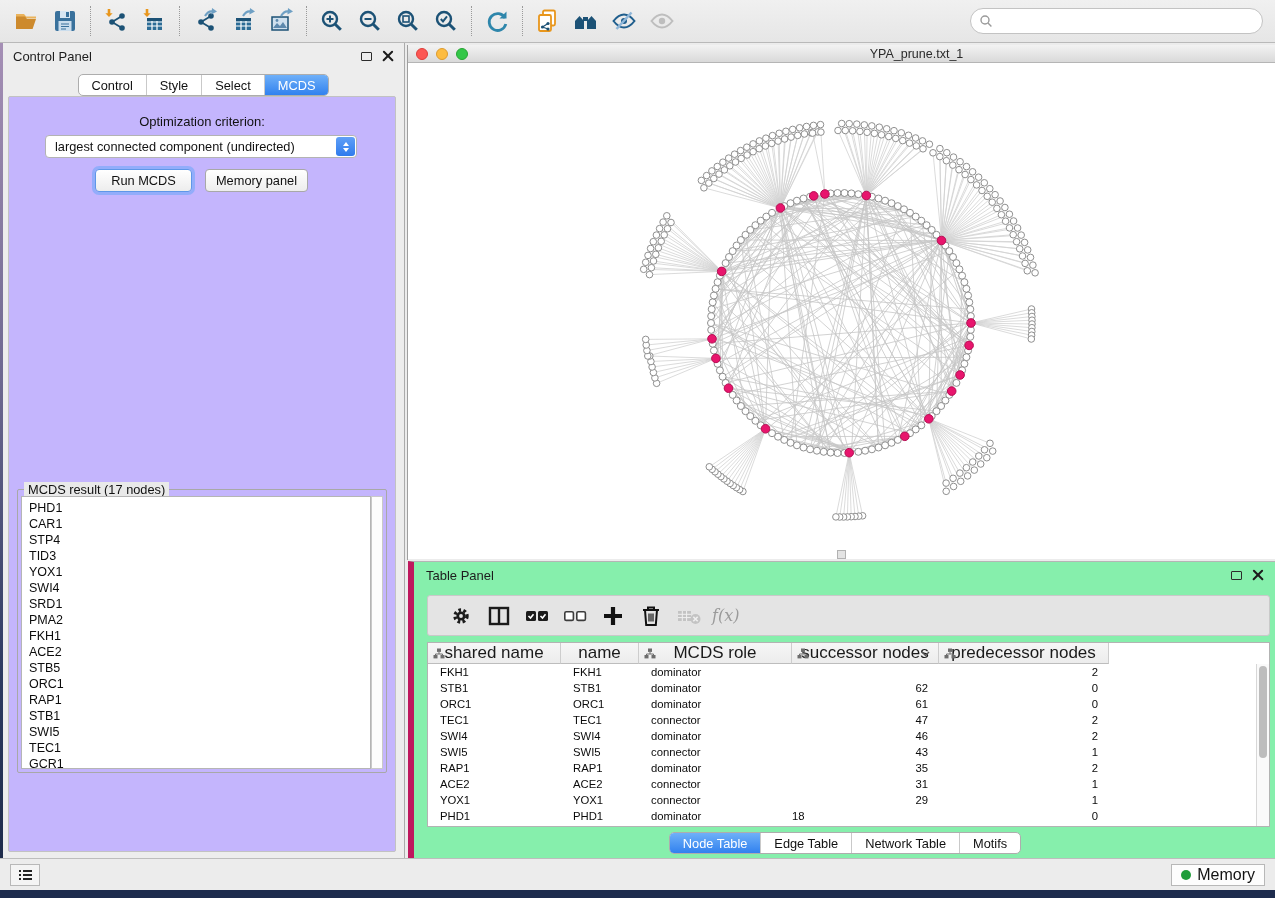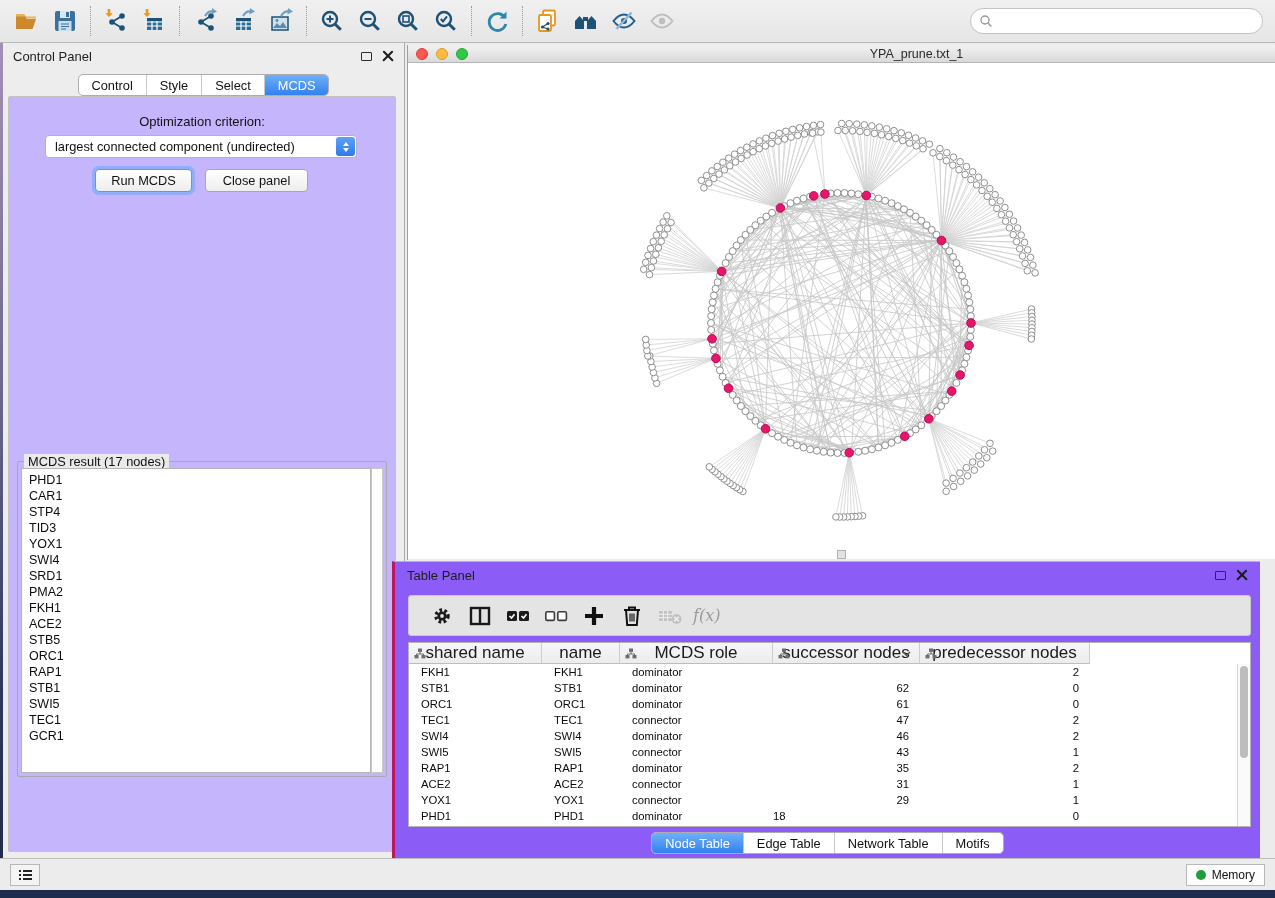--- a/index.html
+++ b/index.html
@@ -45,41 +45,41 @@
     border:1px solid #b3b3b3; border-radius:4px; font-size:12.8px; line-height:21px; padding-left:9px; color:#111; }
   .select .spin { position:absolute; right:1px; top:1px; width:19px; height:19px; border-radius:3px;
     background:linear-gradient(#5f9ff7,#2f7bed); display:flex; flex-direction:column; align-items:center; justify-content:center; gap:2px; }
   .select .spin .up, .select .spin .dn { width:0; height:0; border-left:3.5px solid transparent; border-right:3.5px solid transparent; }
   .select .spin .up { border-bottom:4px solid #fff; }
   .select .spin .dn { border-top:4px solid #fff; }
   .btn { position:absolute; height:23px; background:linear-gradient(#ffffff,#ededed); border:1px solid #a8a8a8;
     border-radius:4px; font-size:12.8px; color:#111; text-align:center; line-height:21px; }
   .btn.focused { box-shadow:0 0 0 3px rgba(105,165,250,.55); border-color:#5f97e8; }
 
-  .groupbox { position:absolute; left:8px; top:364px; width:370px; height:316px; border:1px solid #a8a8a8; border-radius:2px; }
+  .groupbox { position:absolute; left:8px; top:392px; width:370px; height:284px; border:1px solid #a8a8a8; border-radius:2px; }
   .groupbox .gb-title { position:absolute; left:6px; top:-8px; background:#e9e9e9; padding:0 4px; font-size:12.8px; color:#111; }
   .gb-list { position:absolute; left:3px; top:6px; right:15px; bottom:3px; background:#fff; border:1px solid #b5b5b5; overflow:hidden;
     font-size:12.5px; line-height:16px; padding:3px 0 0 7px; color:#0c0c0c; }
   .gb-scroll { position:absolute; right:3px; top:6px; width:12px; bottom:3px; background:#fdfdfd; border:1px solid #c9c9c9; }
 
   
   .net-win { position:absolute; left:407px; top:45px; width:868px; height:515px; border-left:1px solid #9f9f9f; }
   .net-title { height:18px; background:linear-gradient(#f3f3f3,#d9d9d9); border-bottom:1px solid #b5b5b5;
     position:relative; display:flex; align-items:center; }
   .lights { position:absolute; left:8px; top:3px; display:flex; gap:8px; }
   .light { width:12px; height:12px; border-radius:50%; }
   .light.red { background:#fc5753; border:1px solid #df3e3a; }
   .light.yellow { background:#fdbc40; border:1px solid #de9b2d; }
   .light.green { background:#33c748; border:1px solid #27a533; }
   .net-title .t { flex:1; text-align:center; font-size:12.5px; color:#2a2a2a; padding-left:150px; }
   .net-canvas { position:relative; width:868px; height:496px; background:#fff; }
   .net-resize { position:absolute; left:429px; top:487px; width:9px; height:9px; background:#e3e3e3; border:1px solid #b2b2b2; }
 
   
-  .table-panel { position:absolute; left:392px; top:561px; width:868px; height:297px; background:#8b5cf6; border-left:3px solid #be185d; border-top:1px solid #b5b5b5; }
+  .table-panel { position:absolute; left:408px; top:561px; width:868px; height:297px; background:#86efac; border-left:6px solid #be185d; border-top:1px solid #b5b5b5; }
   .tp-toolbar { position:absolute; left:13px; top:33px; width:843px; height:41px; background:#e4e4e4;
     border:1px solid #c9c9c9; border-radius:3px; display:flex; align-items:center; padding-left:14px; }
   .tp-btn { width:38px; height:32px; display:flex; align-items:center; justify-content:center; }
   .tp-btn.disabled { opacity:.45; }
   .fx { font-family:"DejaVu Serif",serif; font-style:italic; font-size:16px; color:#9a9a9a; padding-left:4px; }
 
   .tbl-wrap { position:absolute; left:13px; top:80px; width:843px; height:185px; background:#fff; border:1px solid #b3b3b3; overflow:hidden; }
   .tbl-head { position:absolute; left:0; top:0; height:21px; display:flex; }
   .th { position:relative; height:21px; background:linear-gradient(#f6f6f6,#ececec); border-right:1px solid #cdcdcd; border-bottom:1px solid #bdbdbd;
     font-size:17px; color:#1a1a1a; display:flex; align-items:center; justify-content:center; }
@@ -91,21 +91,21 @@
   .tbl-scroll { position:absolute; right:0; top:21px; width:13px; bottom:0; background:#fafafa; border-left:1px solid #d7d7d7; }
   .tbl-thumb { position:absolute; left:2px; top:2px; width:8px; height:92px; background:#bdbdbd; border-radius:5px; }
 
   .tp-tabs { position:absolute; left:0; right:0; top:270px; text-align:center; }
   .tp-head { height:26px; display:flex; align-items:center; padding:0 12px; }
 
   
   .status-bar { position:absolute; left:0; top:858px; width:1275px; height:32px; background:#ececec; border-top:1px solid #bdbdbd; }
   .list-btn { position:absolute; left:10px; top:5px; width:30px; height:22px; background:#f4f4f4; border:1px solid #b8b8b8; display:flex; align-items:center; justify-content:center; }
   .mem-btn { position:absolute; right:10px; top:5px; height:22px; background:#fdfdfd; border:1px solid #b8b8b8;
-    display:flex; align-items:center; padding:0 9px; gap:6px; font-size:12px; color:#111; }
+    display:flex; align-items:center; padding:0 9px; gap:6px; font-size:16px; color:#111; }
   .mem-dot { width:10px; height:10px; border-radius:50%; background:#1f9d3a; }
 
   svg { display:block; }
 </style>
 </head>
 <body>
 
 <div class="toolbar" id="main-toolbar">
   <div class="tb-btn">
       <svg width="26" height="26" viewBox="0 0 26 26">
@@ -272,21 +272,21 @@
   <div class="cp-content">
     <div class="opt-label">Optimization criterion:</div>
     <div class="select">
       <span>largest connected component (undirected)</span>
       <span class="spin">
           <span class="up"></span>
           <span class="dn"></span>
         </span>
     </div>
     <button class="btn focused" style="left:86px; top:72px; width:97px;">Run MCDS</button>
-    <button class="btn" style="left:196px; top:72px; width:103px;">Close panel</button>
+    <button class="btn" style="left:196px; top:72px; width:103px;">Memory panel</button>
 
     <div class="groupbox">
       <span class="gb-title">MCDS result (17 nodes)</span>
       <div class="gb-list" id="mcds-list">
           <div>PHD1</div>
           <div>CAR1</div>
           <div>STP4</div>
           <div>TID3</div>
           <div>YOX1</div>
           <div>SWI4</div>

